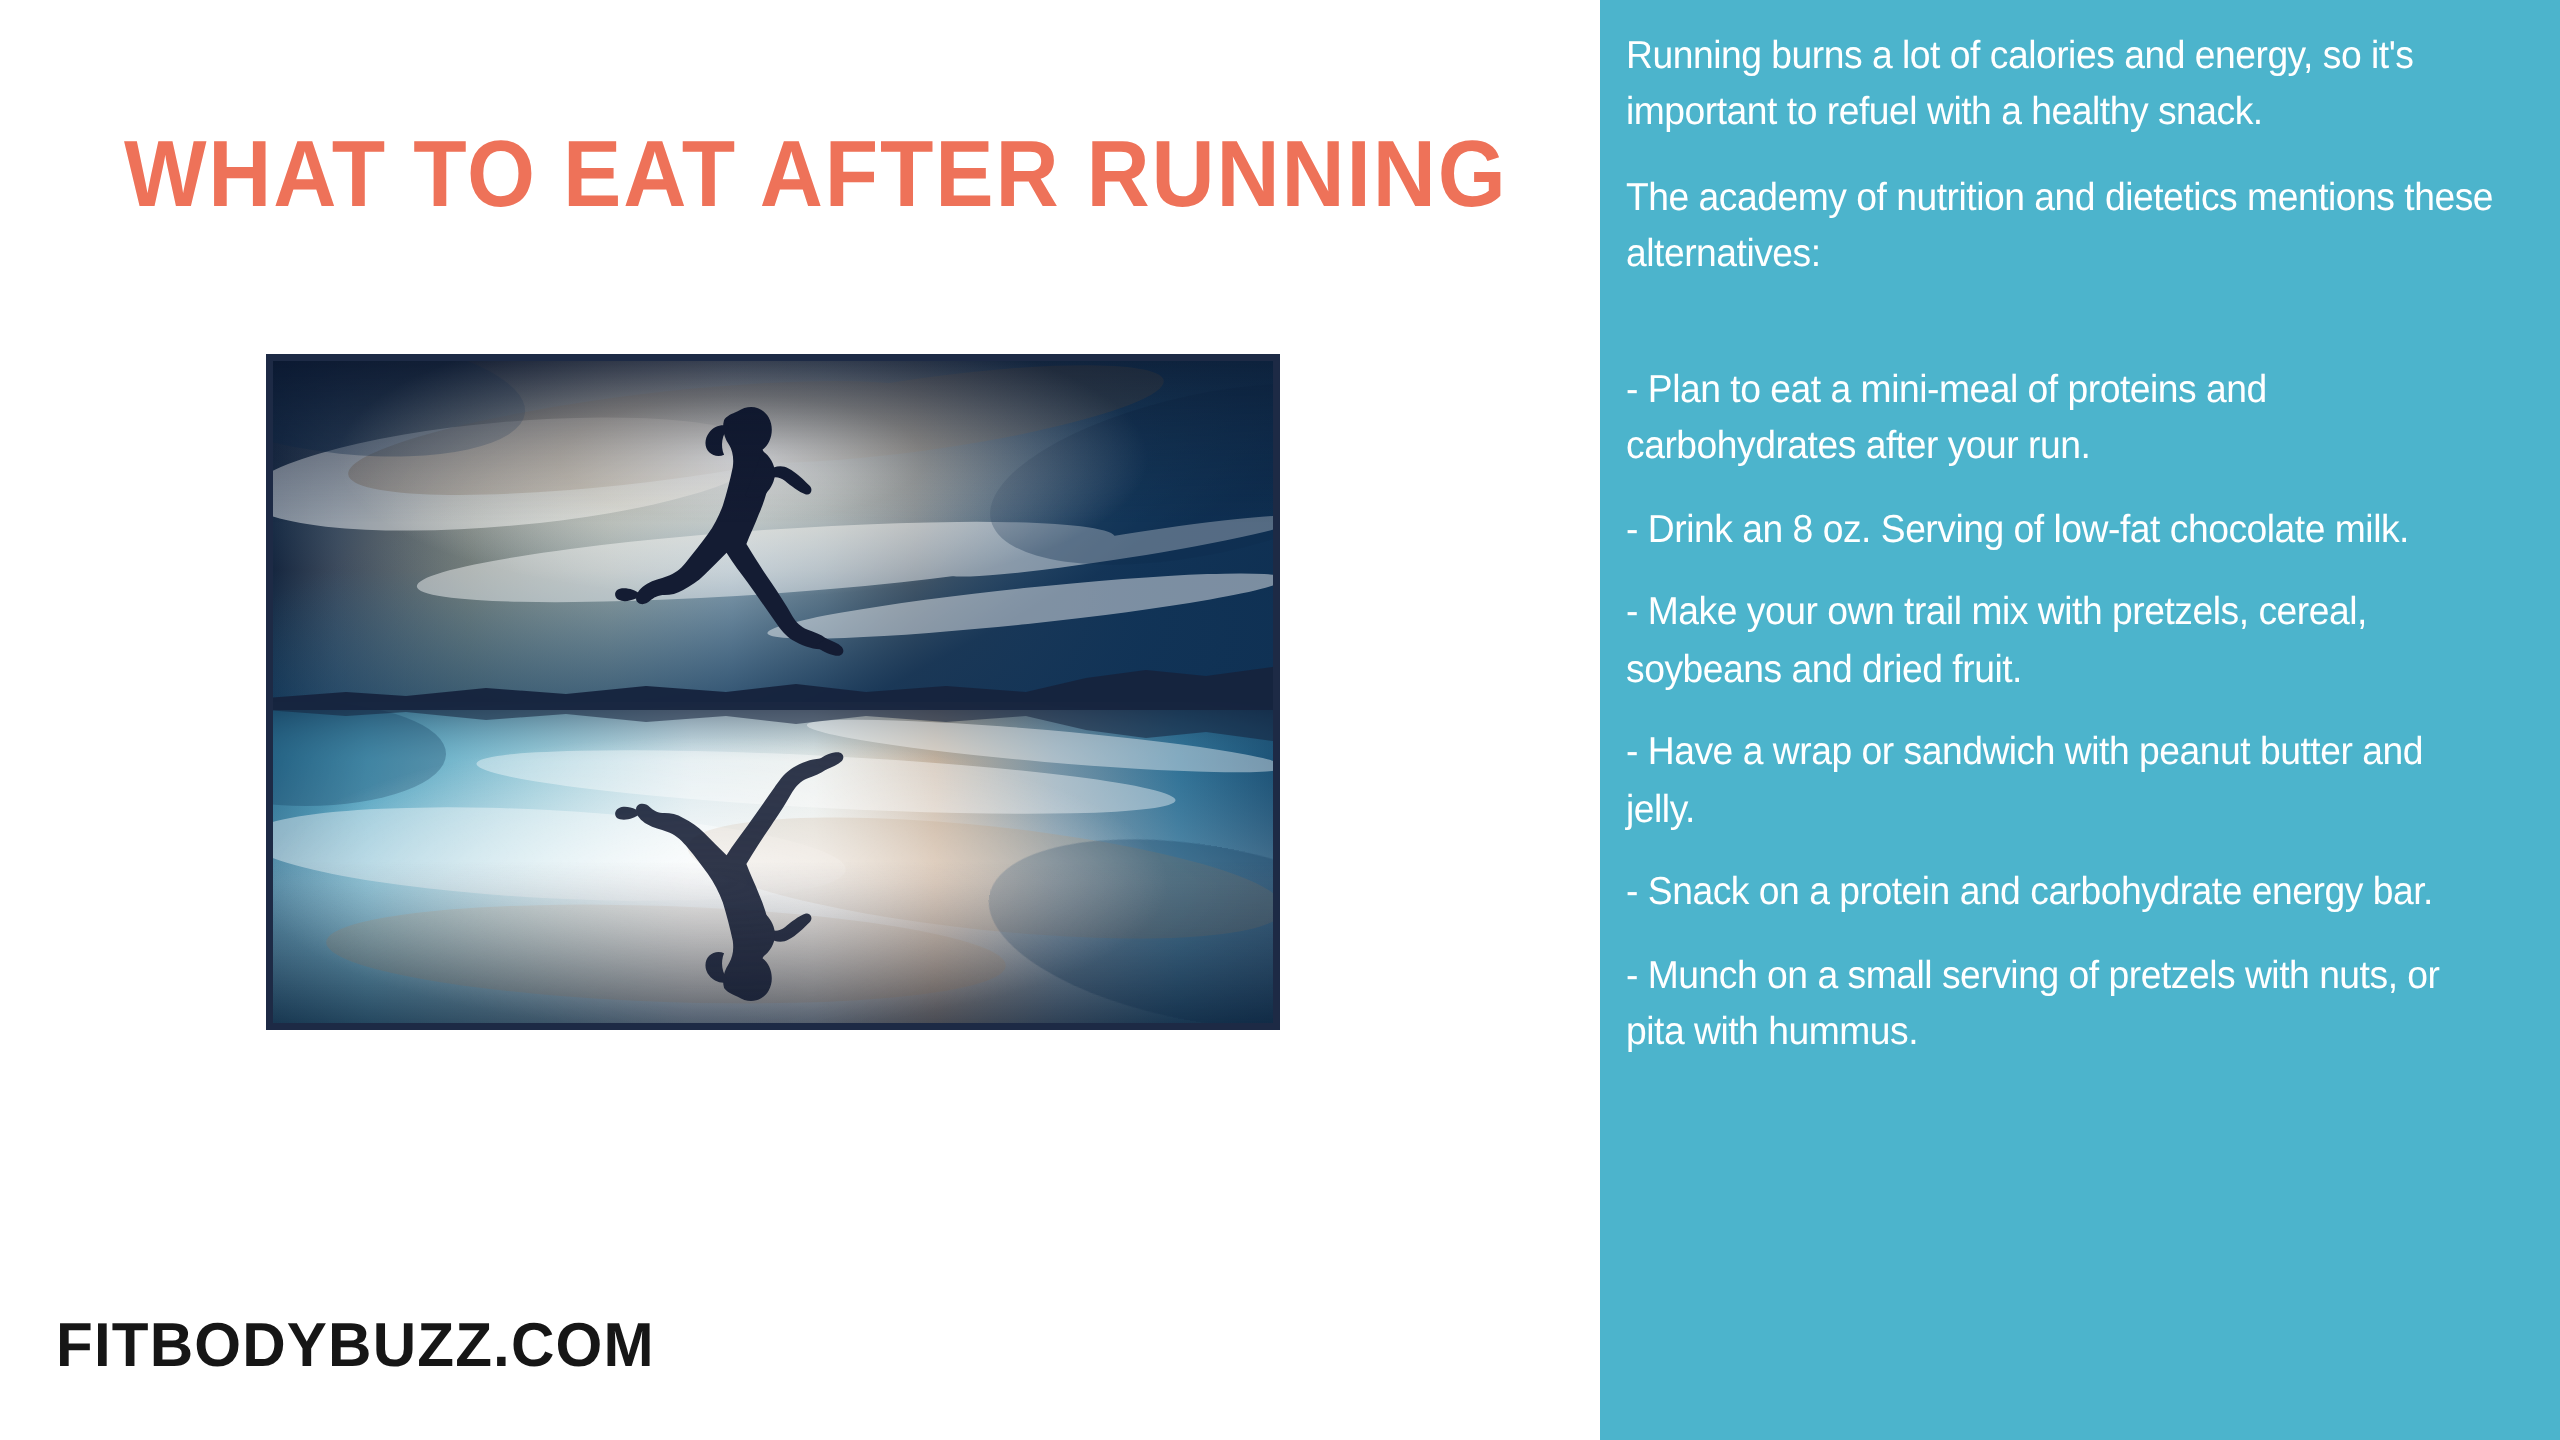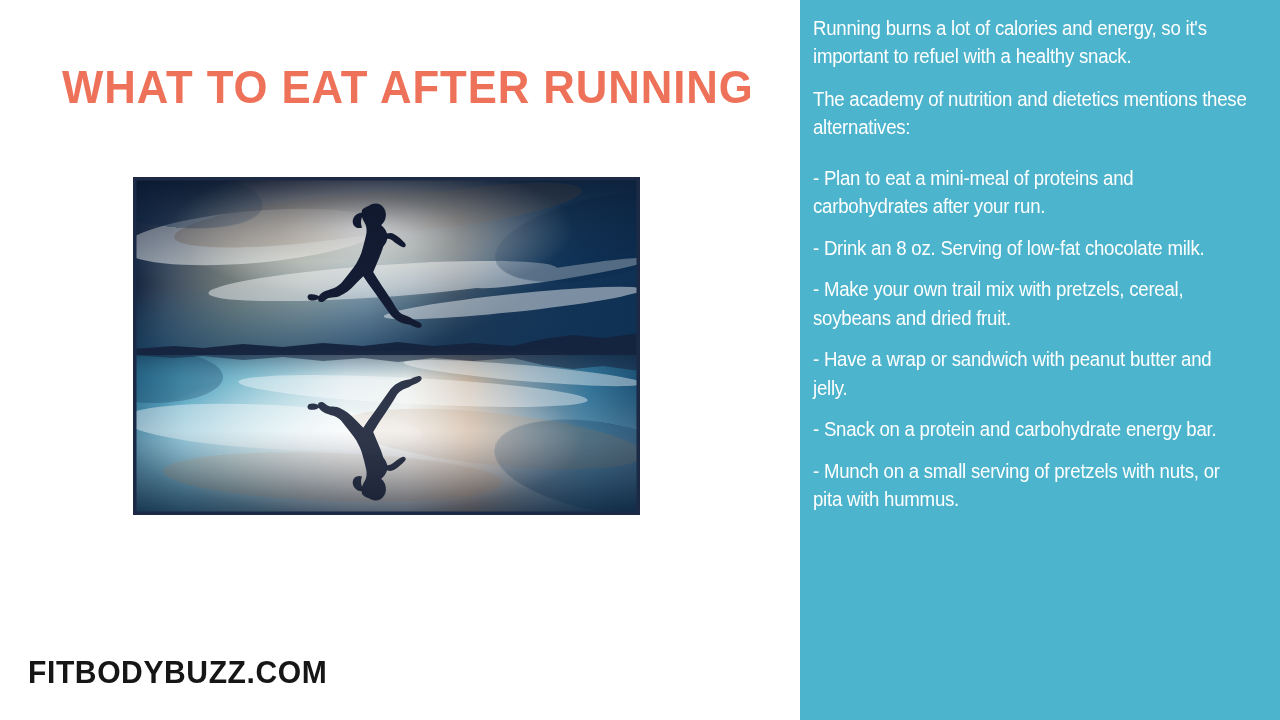--- a/index.html
+++ b/index.html
@@ -99,21 +99,21 @@
     color: #ffffff;
     font-family: "Liberation Sans", sans-serif;
     font-size: 19.5px;
     line-height: 1.46;
     letter-spacing: -0.25px;
     transform: scaleX(0.955);
     transform-origin: left top;
   }
 
   #tips-panel .intro-block {
-    margin-bottom: 22px;
+    margin-bottom: 39px;
   }
 
   #tips-panel .intro-block p:last-child {
     margin-bottom: 0;
   }
 
   #tips-list p {
     margin-bottom: 13px;
   }
   #tips-list p:last-child {

